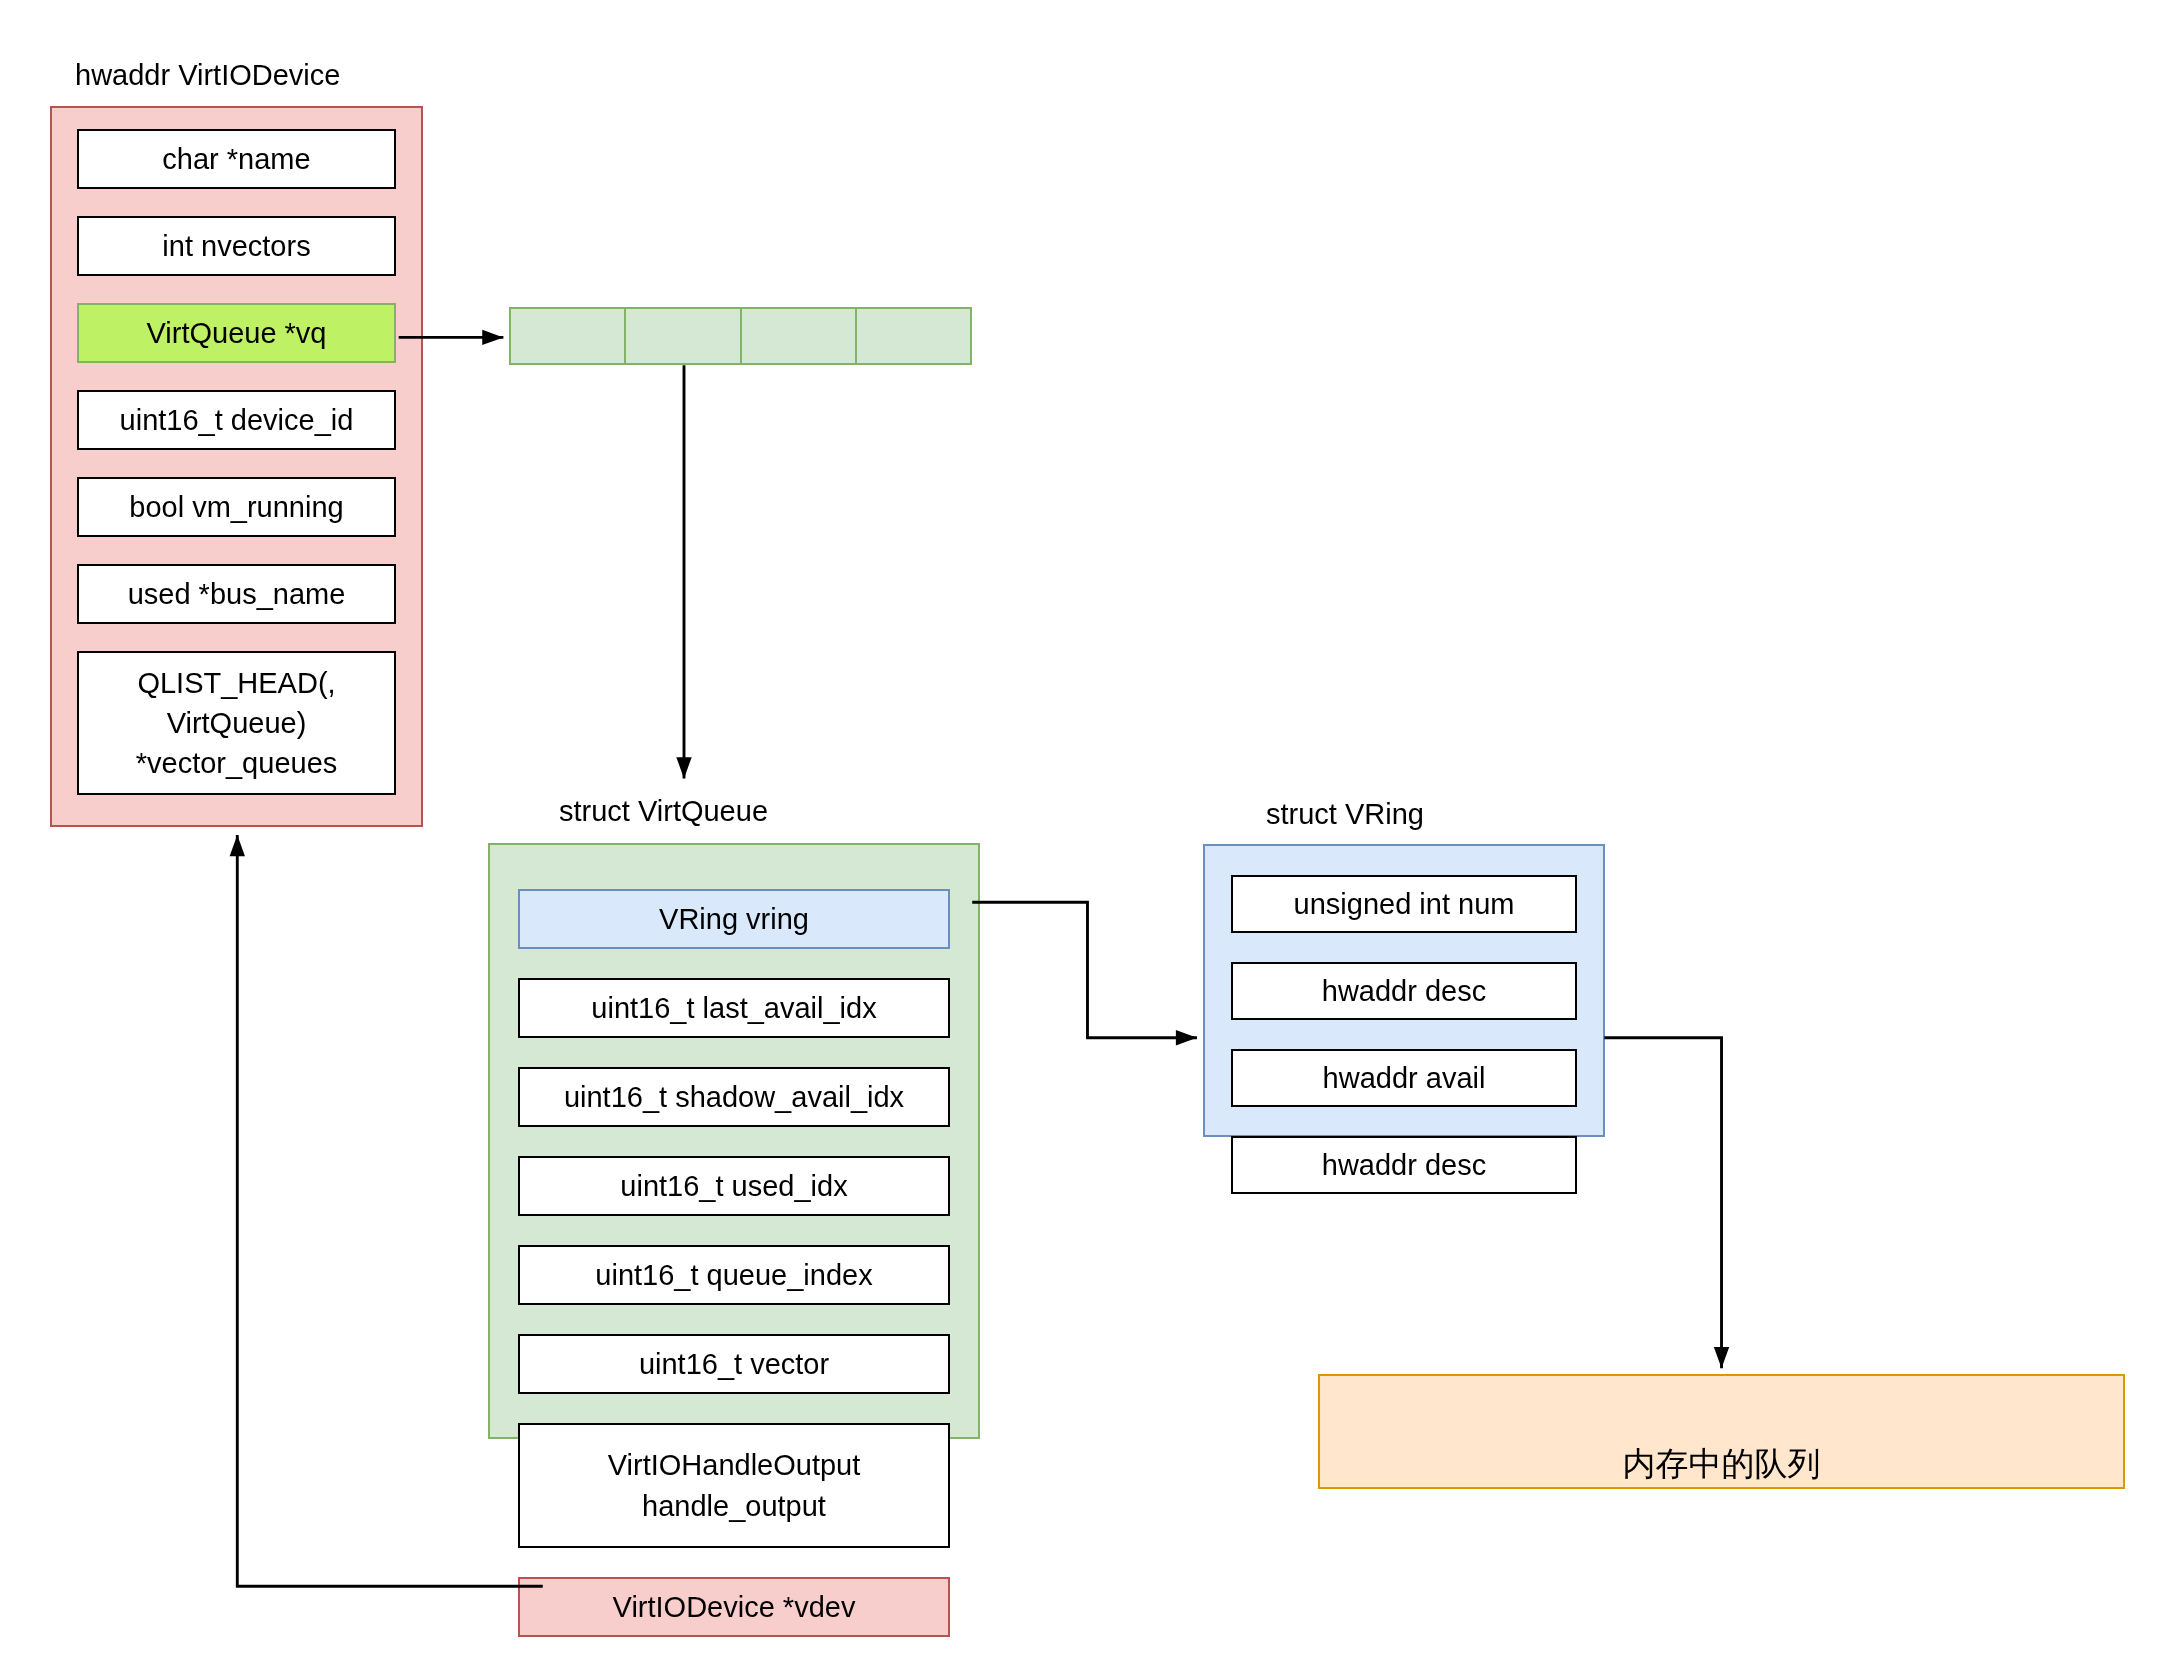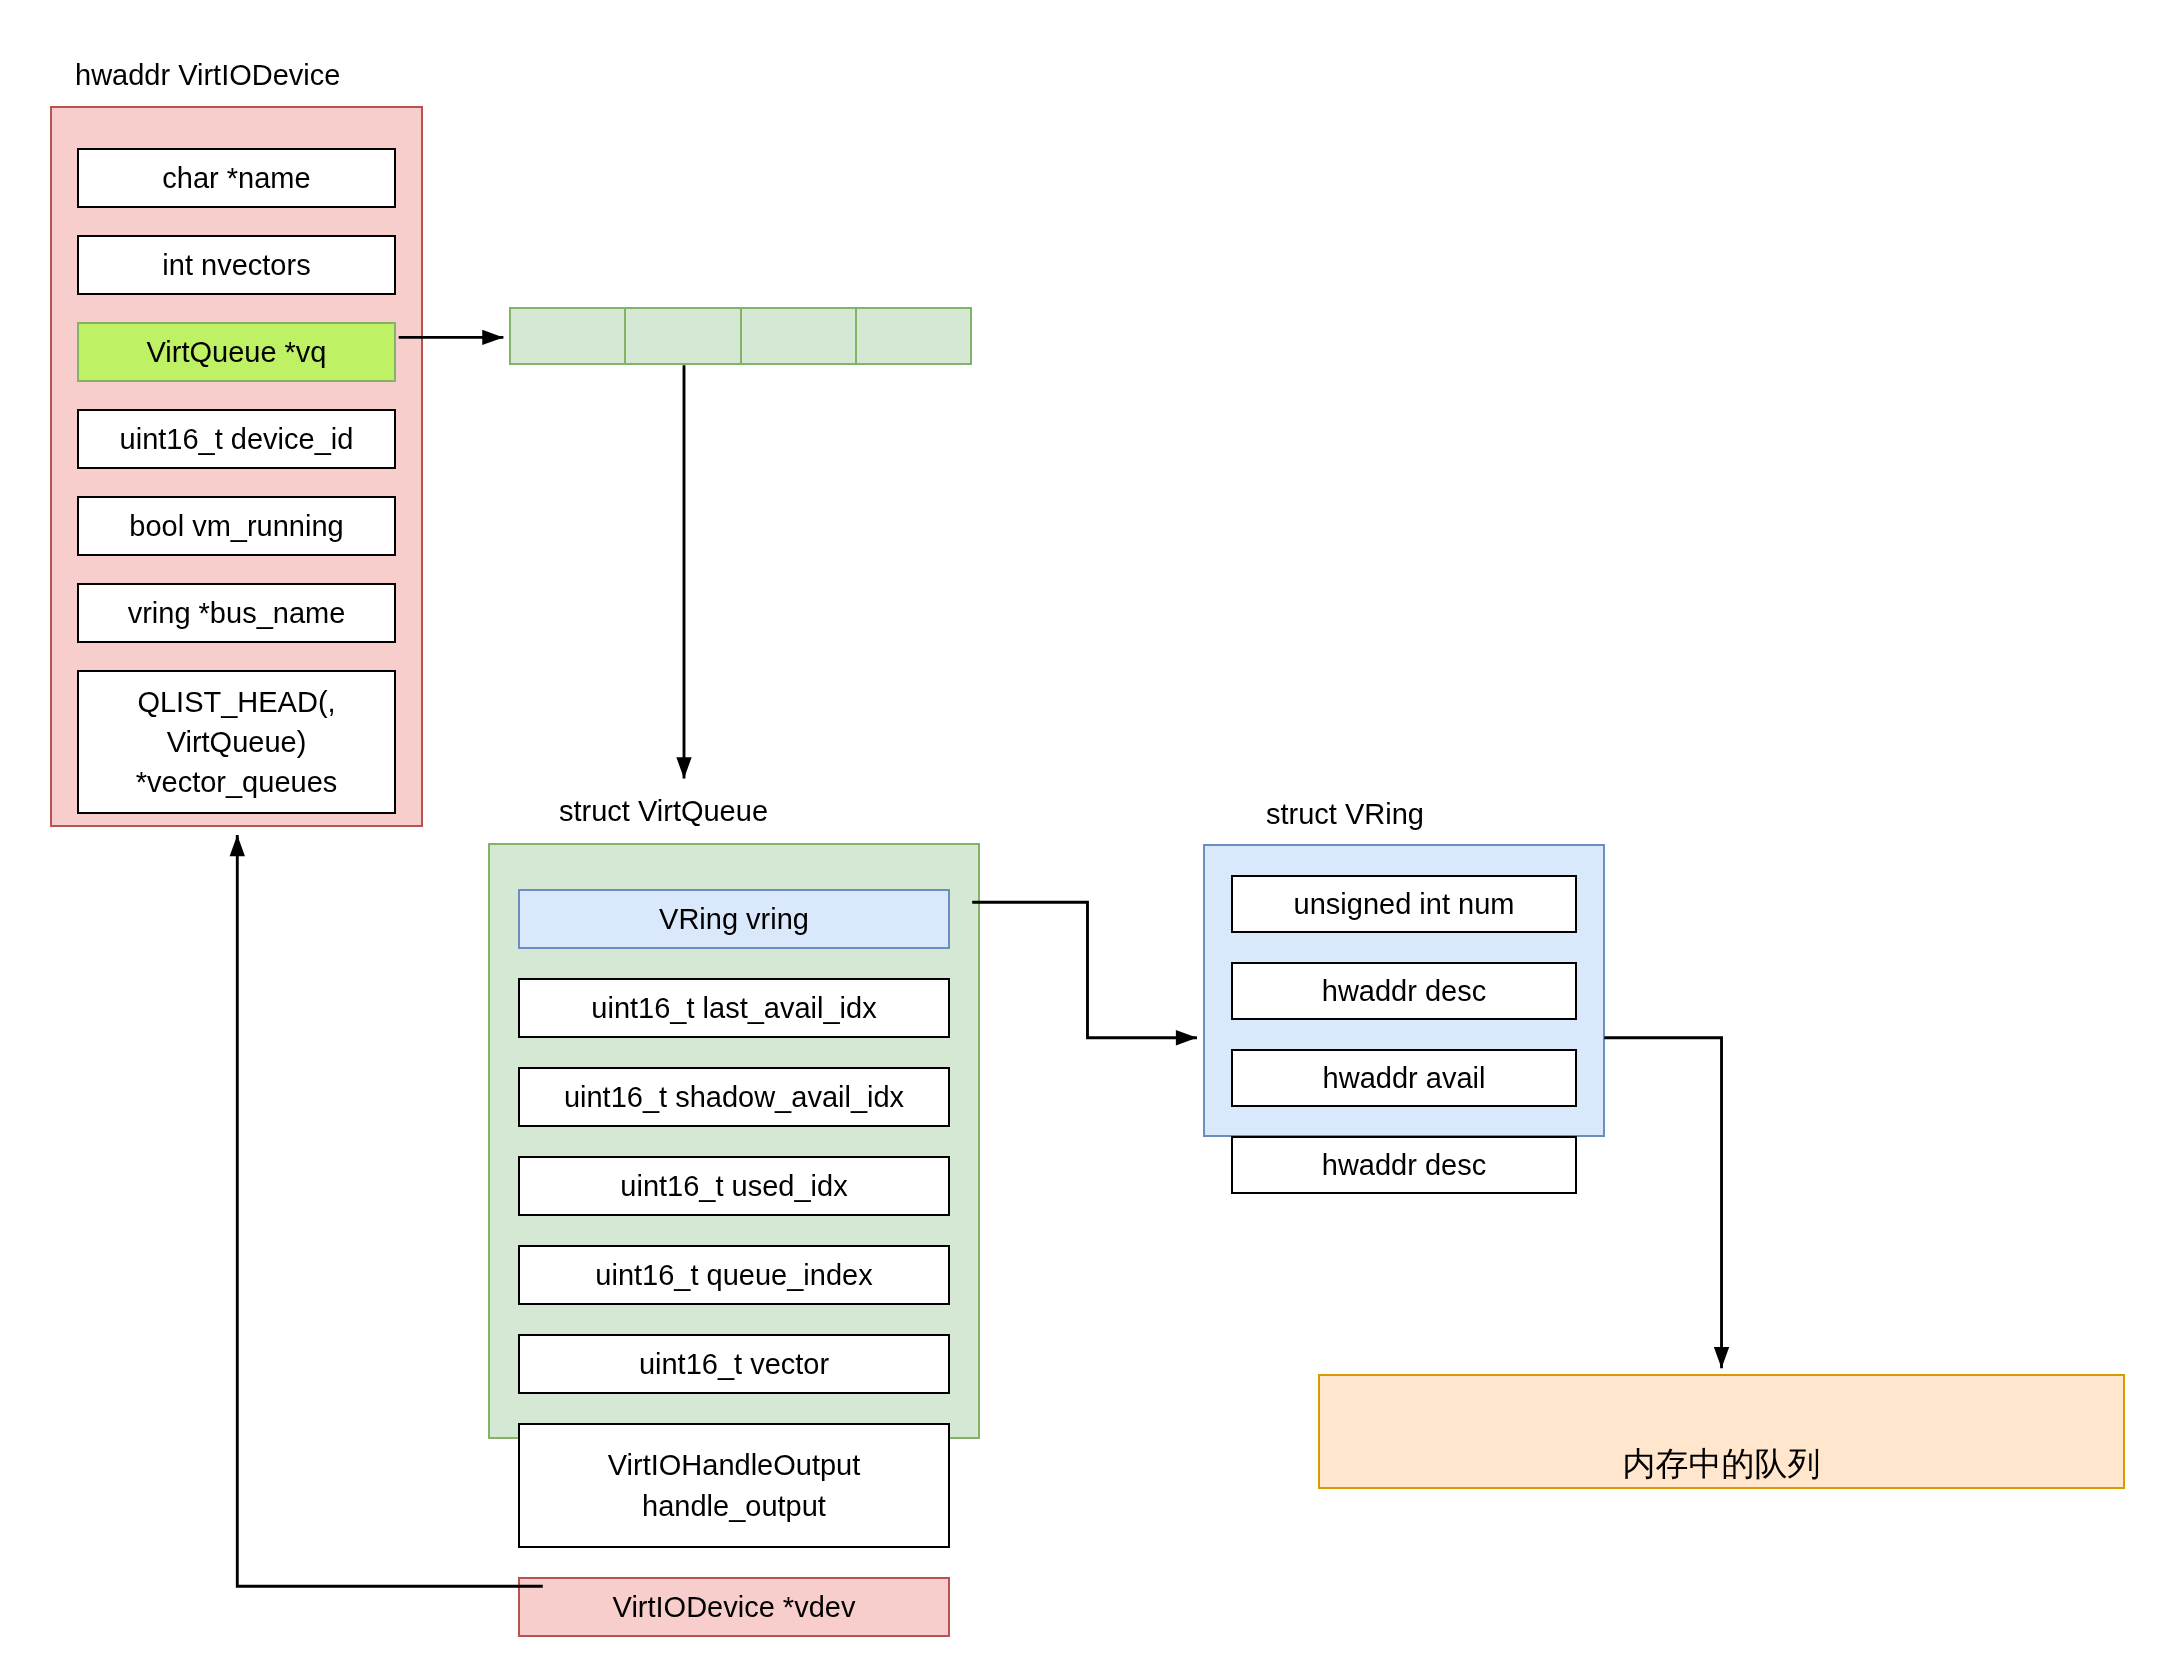--- a/index.html
+++ b/index.html
@@ -38,21 +38,21 @@
     line-height: 1.38;
     text-align: center;
     white-space: pre-line;
     background: #ffffff;
     border: 2.9px solid #000000;
   }
   .row.green { background: #bef264; border-color: #82b366; }
   .row.blue  { background: #dae8fc; border-color: #6c8ebf; }
   .row.red   { background: #f8cecc; border-color: #b85450; }
 
-  #virtio-device-box { left: 50px;  top: 106px; width: 373px; height: 721px; padding-top: 40px; gap: 27px; }
+  #virtio-device-box { left: 50px;  top: 106px; width: 373px; height: 721px; padding-top: 21px; gap: 27px; }
   #virtio-device-box .row { width: 319px; height: 60px; }
   #virtio-device-box .row.tall { height: 144px; }
 
   #vq-array {
     position: absolute;
     left: 509px; top: 307px; width: 463px; height: 58px;
     box-sizing: border-box;
     display: flex;
     background: #d5e8d4;
     border: 2.9px solid #82b366;
@@ -98,21 +98,21 @@
   <div class="struct-title" style="left:75px; top:58px;">hwaddr VirtIODevice</div>
   <div class="struct-title" style="left:559px; top:794px;">struct VirtQueue</div>
   <div class="struct-title" style="left:1222px; top:797px;margin-left:44px;">struct VRing</div>
 
   <div id="virtio-device-box" class="struct-box box-red">
     <div class="row">char *name</div>
     <div class="row">int nvectors</div>
     <div class="row green">VirtQueue *vq</div>
     <div class="row">uint16_t device_id</div>
     <div class="row">bool vm_running</div>
-    <div class="row">vring *bus_name</div>
+    <div class="row">used *bus_name</div>
     <div class="row tall">QLIST_HEAD(,
 VirtQueue)
 *vector_queues</div>
   </div>
 
   <div id="vq-array">
     <div class="cell"></div>
     <div class="cell"></div>
     <div class="cell"></div>
     <div class="cell"></div>

